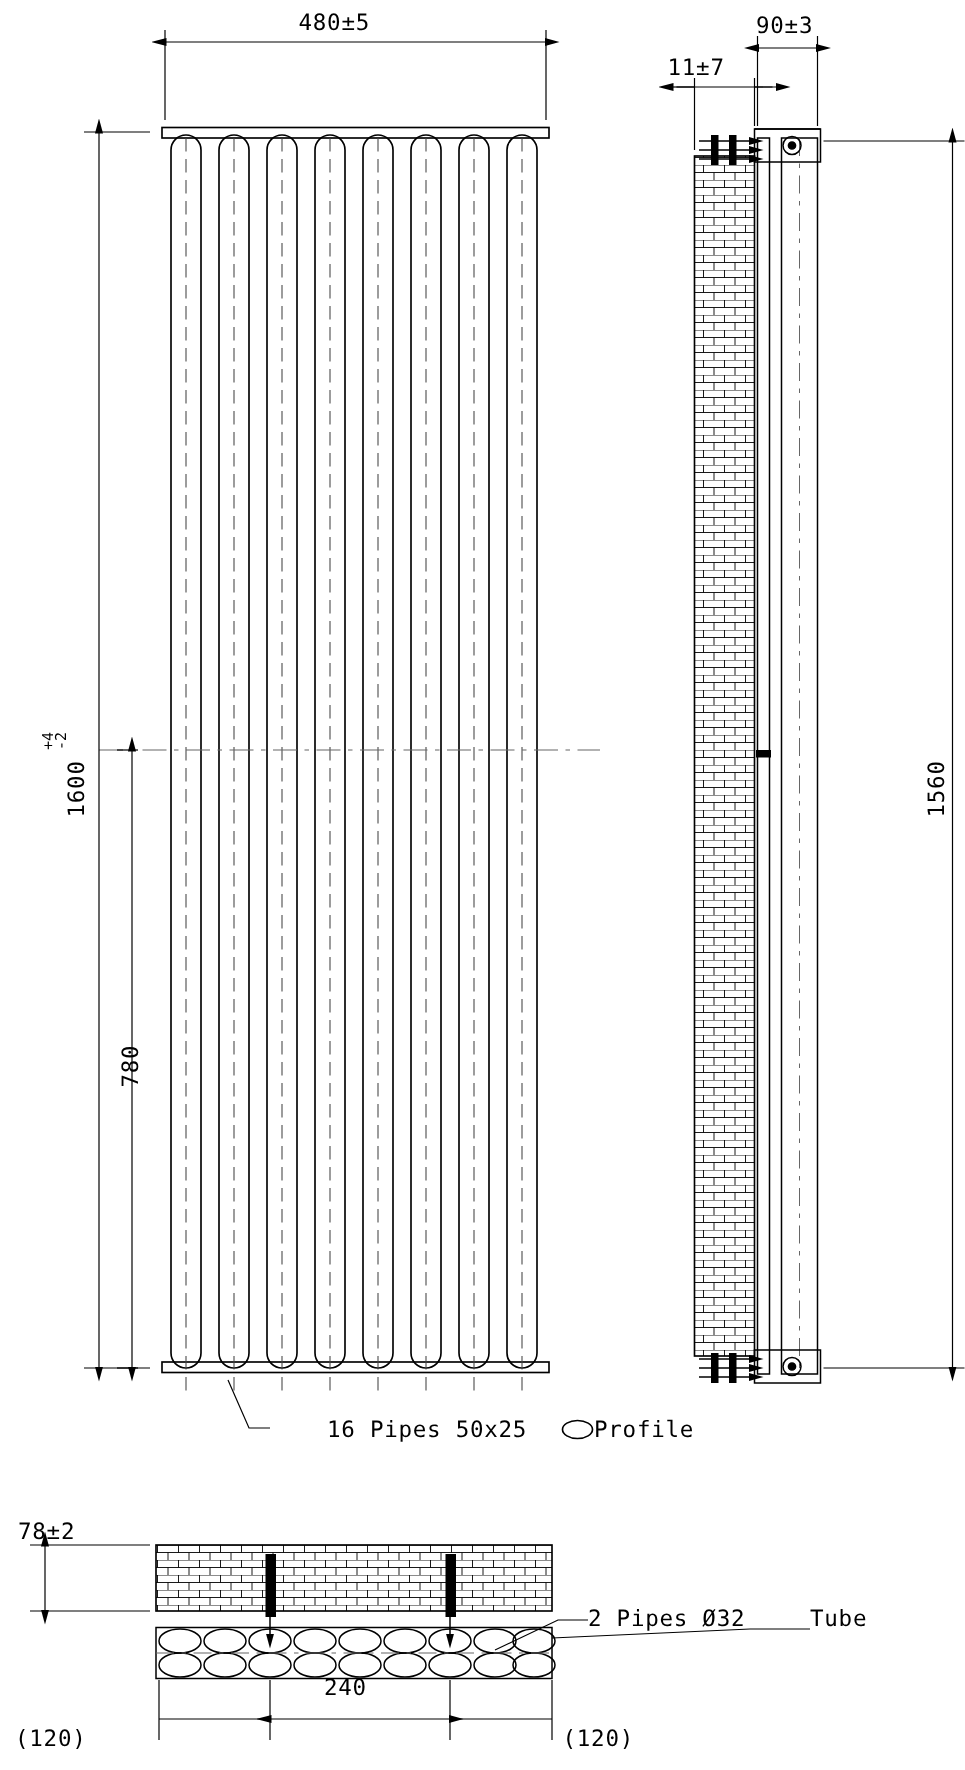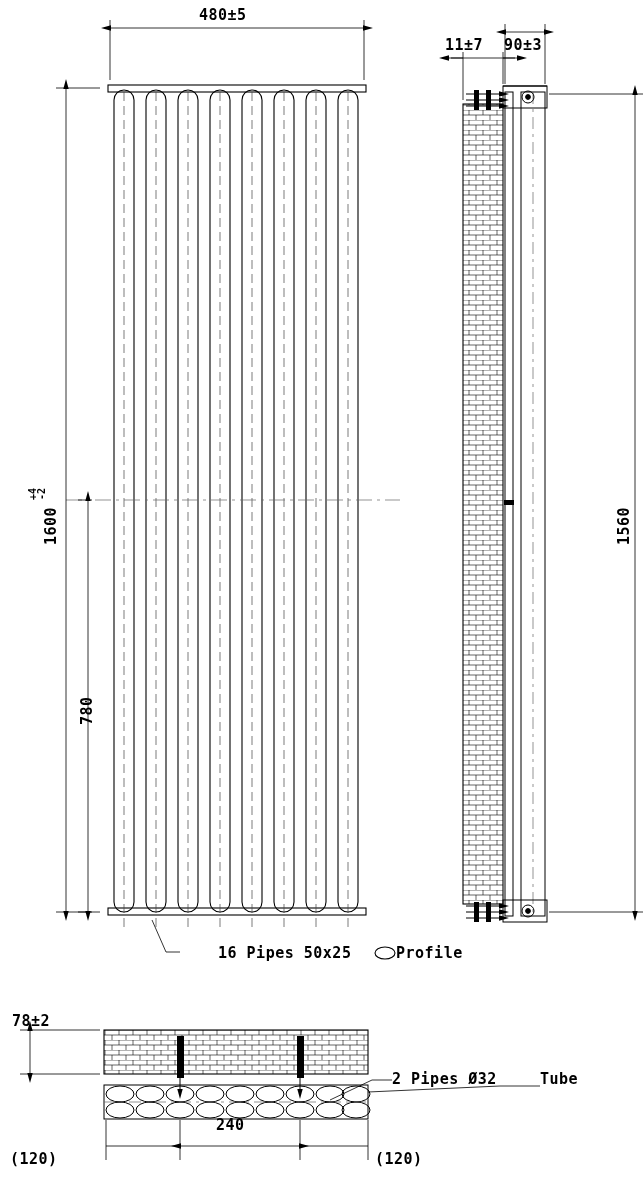--- a/index.html
+++ b/index.html
@@ -14,21 +14,20 @@
     font-family: "DejaVu Sans Mono", monospace;
     color: #000000;
     overflow: hidden;
   }
   #sheet {
     position: absolute;
     left: 0;
     top: 0;
     width: 643px;
     height: 1180px;
-    font-weight: bold;
   }
   svg.drawing {
     position: absolute;
     left: 0;
     top: 0;
     width: 643px;
     height: 1180px;
   }
   .lbl {
     position: absolute;
@@ -247,21 +246,21 @@
 
   <div class="lbl rot" style="left:42px; top:545px;">1600</div>
   <div class="tolstack rot" style="left:28px; top:500px; transform-origin:0 0; transform:rotate(-90deg);"><span>+4</span><br><span>-2</span></div>
 
   <div class="lbl rot" style="left:78px; top:725px;">780</div>
 
   <div class="lbl" style="left:182px; top:944px;margin-left:36px;">16 Pipes 50x25</div>
   <div class="lbl" style="left:396px; top:944px;">Profile</div>
 
   <div class="lbl" style="left:445px; top:36px;">11±7</div>
-  <div class="lbl" style="left:504px; top:8px;margin-top:28px;">90±3</div>
+  <div class="lbl" style="left:504px; top:8px;">90±3</div>
   <div class="lbl rot" style="left:615px; top:545px;">1560</div>
 
   <div class="lbl" style="left:12px; top:1012px;">78±2</div>
   <div class="lbl" style="left:392px; top:1070px;text-align:right;">2 Pipes Ø32</div>
   <div class="lbl" style="left:540px; top:1070px;text-align:center;">Tube</div>
   <div class="lbl" style="left:216px; top:1116px;">240</div>
   <div class="lbl" style="left:10px; top:1150px;">(120)</div>
   <div class="lbl" style="left:375px; top:1150px;">(120)</div>
 
 </div>

